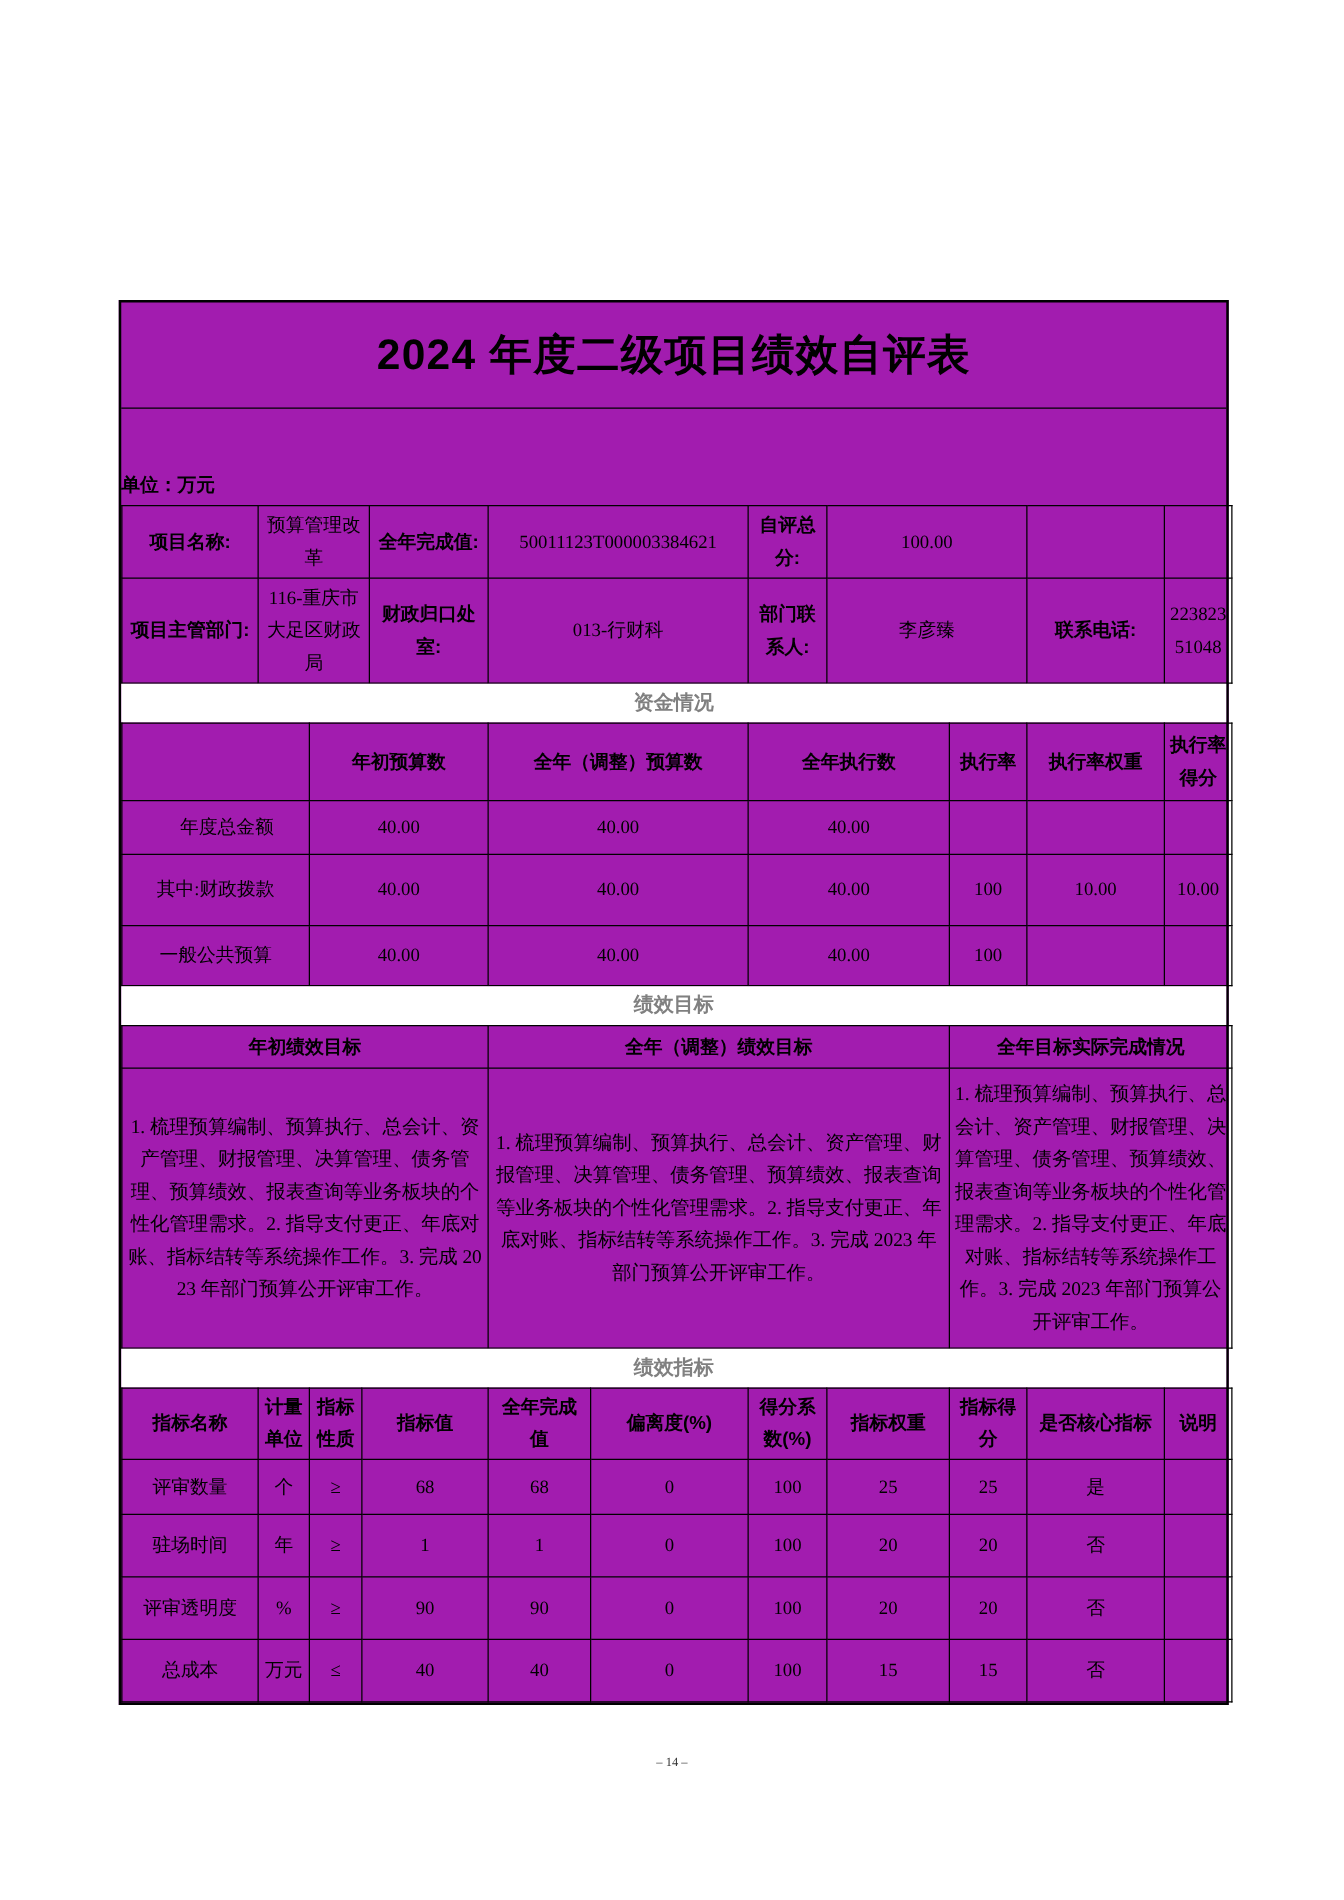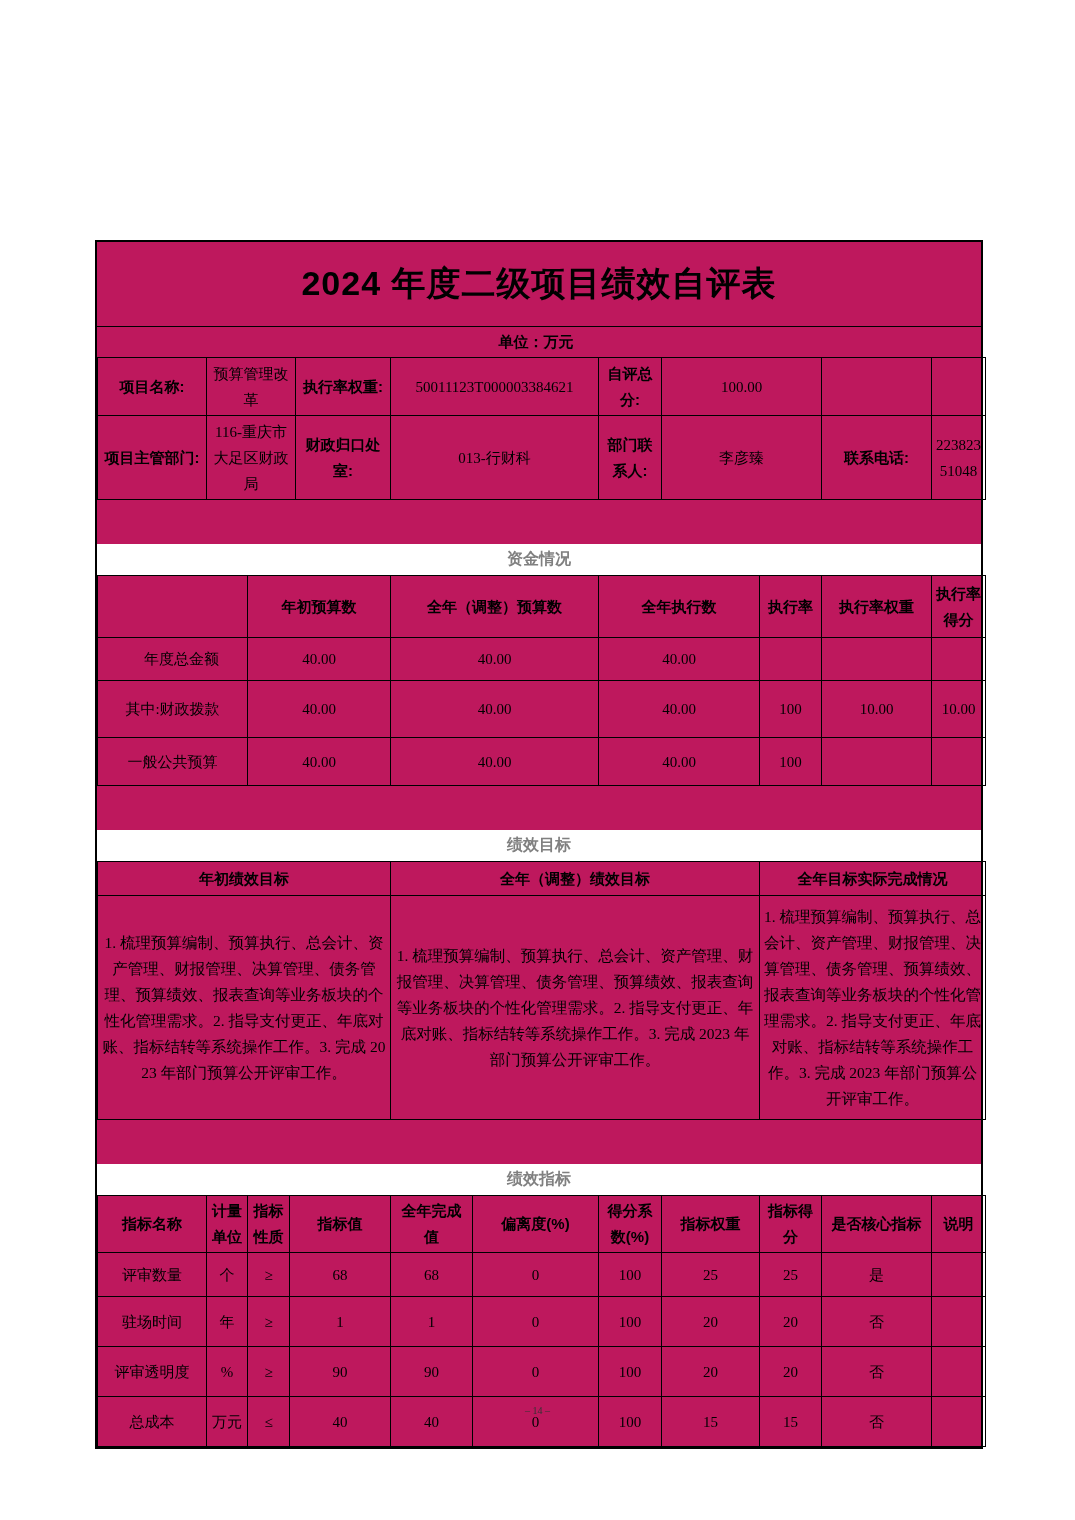--- a/index.html
+++ b/index.html
@@ -8,34 +8,34 @@
     width:1075px;height:1520px;
     background:#ffffff;
     font-family:"Liberation Serif","DejaVu Serif",serif;
     color:#000;
     overflow:hidden;
   }
   .doc{
     position:absolute;left:95px;top:240px;width:888px;
     box-sizing:border-box;
     border:2px solid #000;
-    background:#be185d;
+    background:#a21caf;
   }
   .title-row{
     height:84px;
     display:flex;align-items:center;justify-content:center;
     font-family:"Liberation Sans","DejaVu Sans",sans-serif;
     font-weight:bold;font-size:34px;letter-spacing:1px;
     border-bottom:1px solid #000;
   }
   .unit-row{
     height:30px;line-height:30px;
-    text-align:center;padding-right:6px;
-    font-family:"Liberation Sans","DejaVu Sans",sans-serif;
-    font-weight:bold;font-size:15px;
+    text-align:left;padding-right:6px;
+    font-family:"Liberation Sans","DejaVu Sans",sans-serif;
+    font-weight:bold;font-size:15px;margin-top:47px;
   }
   table.tbl{
     width:100%;
     border-collapse:collapse;
     table-layout:fixed;
     font-size:15px;
   }
   .tbl td{
     border:1px solid #000;
     text-align:center;
@@ -49,21 +49,20 @@
     font-weight:bold;
   }
   .left{text-align:left;}
   .band{
     height:31px;
     display:flex;align-items:center;justify-content:center;
     font-family:"Liberation Sans","DejaVu Sans",sans-serif;
     font-weight:bold;font-size:16px;
     color:#808080;
     background:#fff;
-    margin-top:44px;
   }
   .goal-cell{
     text-align:justify;
     text-align-last:center;
     padding:12px 9px;
     line-height:29px;
     font-size:15.5px;
     vertical-align:middle;
   }
   .page-number{
@@ -89,21 +88,21 @@
           <col style="width:208px">
         <col style="width:63px">
           <col style="width:160px">
           <col style="width:110px">
           <col style="width:54px">
       </colgroup>
       <tbody>
           <tr style="height:58px">
         <td class="lbl left">项目名称:</td>
         <td>预算管理改革</td>
-        <td class="lbl left">执行率权重:</td>
+        <td class="lbl left">全年完成值:</td>
         <td>50011123T000003384621</td>
         <td class="lbl">自评总分:</td>
         <td>100.00</td>
         <td></td>
         <td></td>
       </tr>
       <tr style="height:84px">
         <td class="lbl left">项目主管部门:</td>
         <td>116-重庆市大足区财政局</td>
         <td class="lbl left">财政归口处室:</td>

